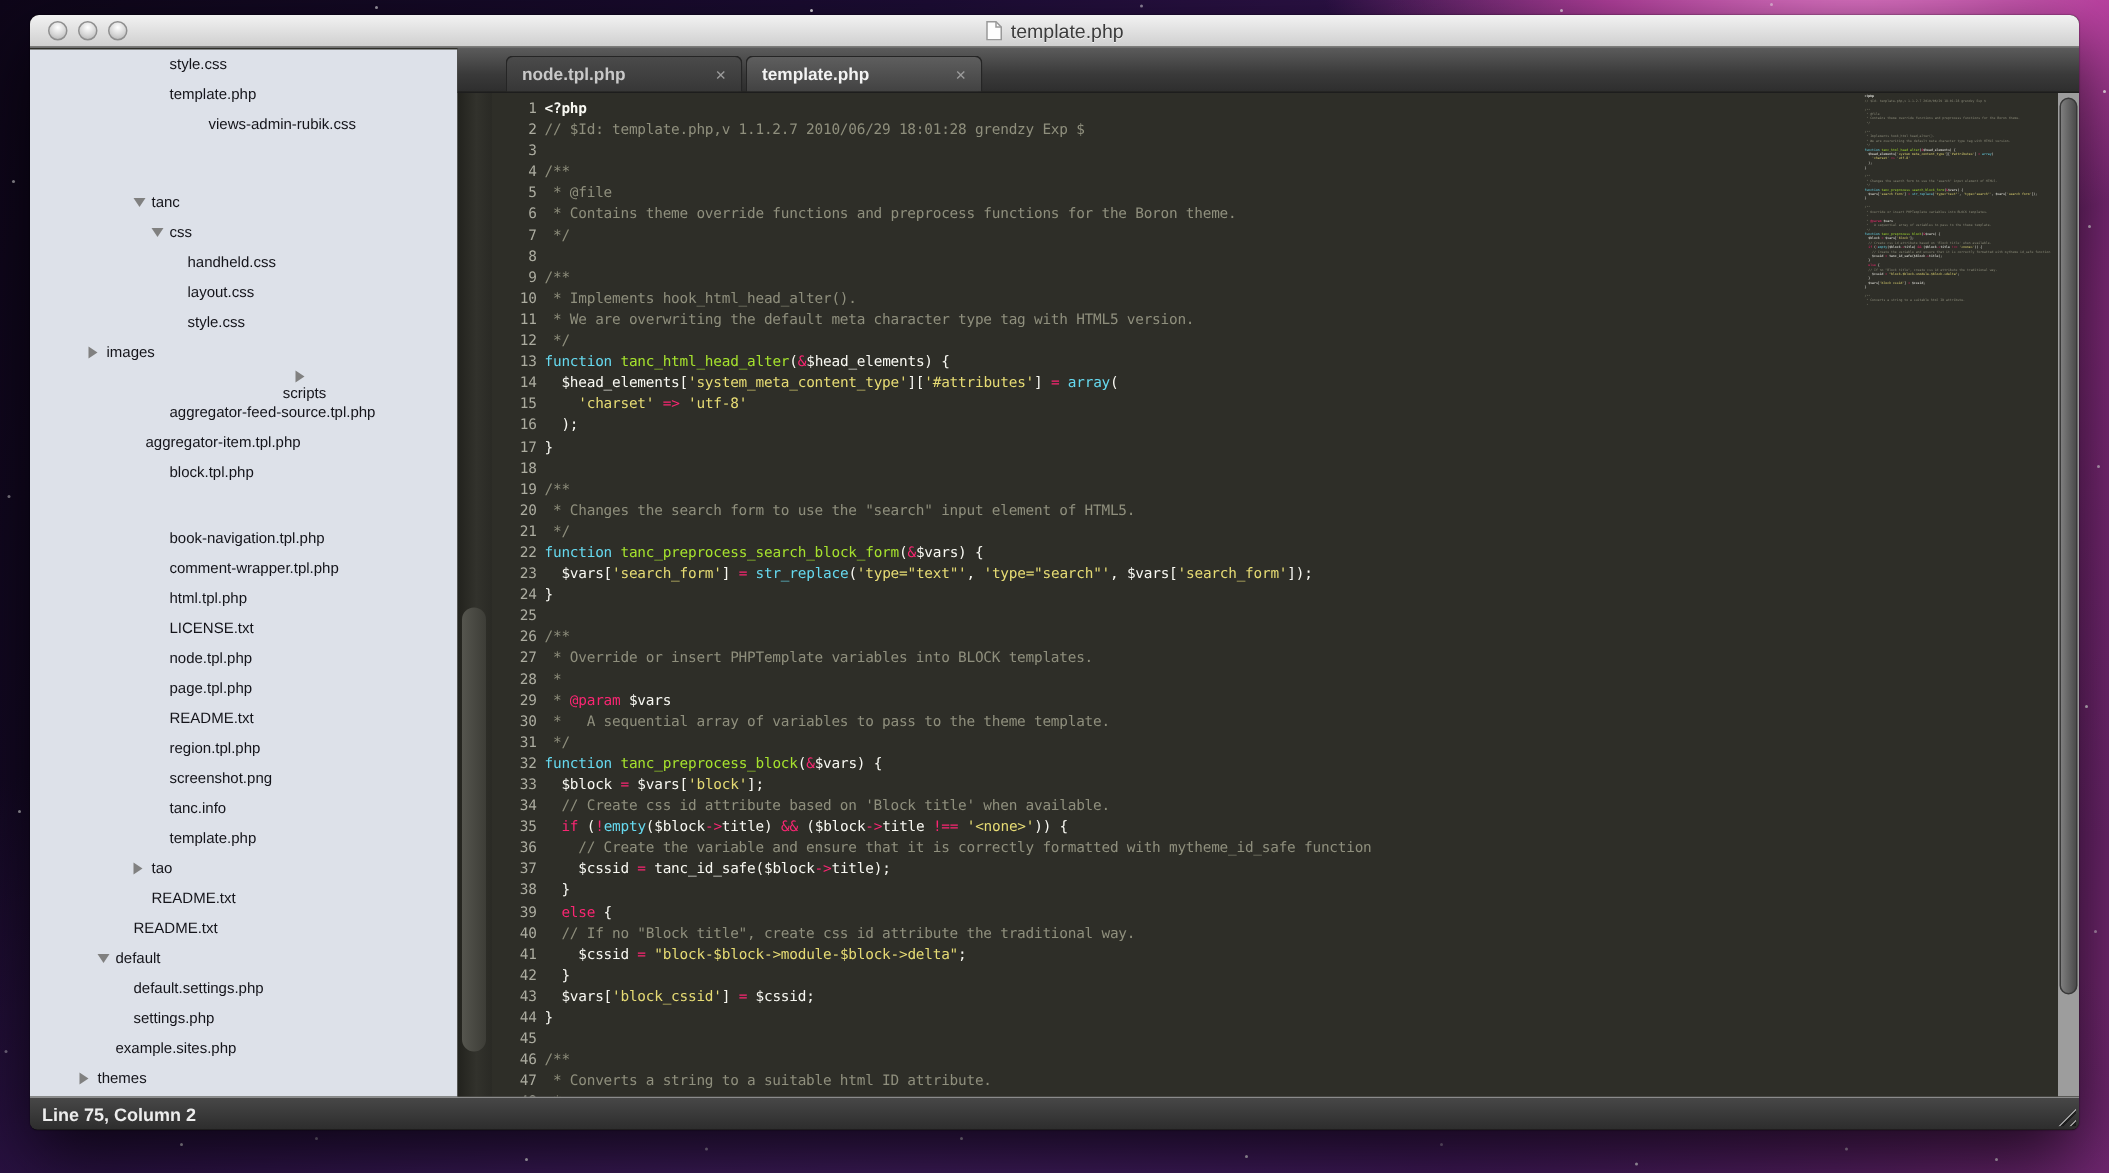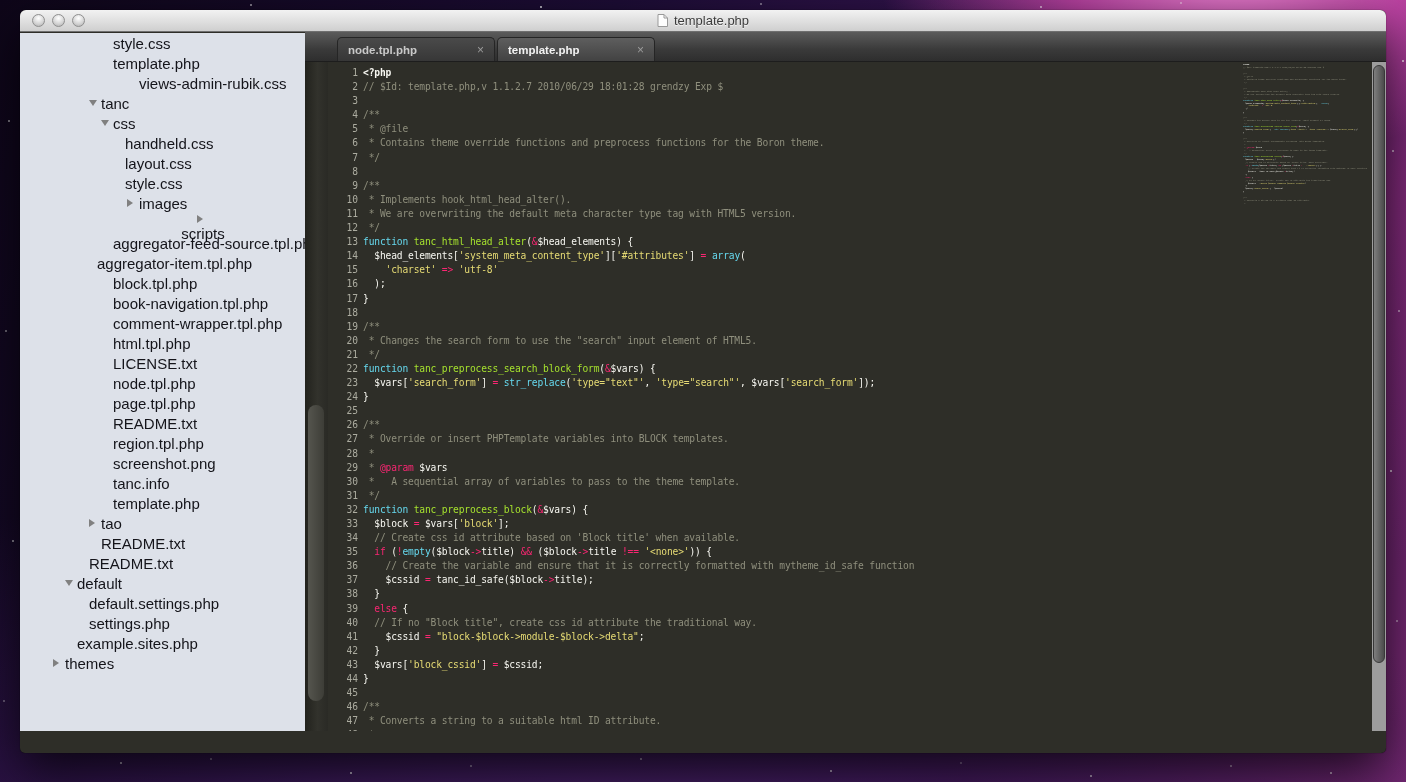--- a/index.html
+++ b/index.html
@@ -32,21 +32,21 @@
     box-shadow:0 18px 50px rgba(0,0,0,.75), 0 0 1px rgba(0,0,0,.9);background:#2e2e28}
   .titlebar{position:absolute;top:0;left:0;right:0;height:22px;border-radius:6px 6px 0 0;
     background:linear-gradient(#f2f2f2,#cfcfcf);border-bottom:1px solid #6f6f6f;box-sizing:border-box}
   .lights{position:absolute;left:12px;top:4px;display:flex;gap:7px}
   .light{width:13px;height:13px;border-radius:50%;box-sizing:border-box;border:1px solid #8f8f8f;
     background:radial-gradient(circle at 50% 30%,#ffffff,#d6d6d6 55%,#aeaeae)}
   .wtitle{display:flex;justify-content:center;align-items:center;gap:6px;height:100%;
     font-size:13px;color:#3c3c3c;text-shadow:0 1px 0 rgba(255,255,255,.7)}
   
   .sidebar{position:absolute;left:0;top:23px;width:285px;bottom:22px;background:#dde1e9;overflow:hidden}
-  .tree-row{height:20px;display:flex;align-items:center;font-size:15px;color:#14141a;white-space:nowrap;box-sizing:border-box}
+  .tree-row{height:20px;display:flex;align-items:center;font-size:10px;color:#14141a;white-space:nowrap;box-sizing:border-box}
   .tri-slot{width:12px;flex:0 0 12px;display:flex;align-items:center}
   .tri-open{width:0;height:0;border-left:4.5px solid transparent;border-right:4.5px solid transparent;border-top:6px solid #808080}
   .tri-closed{width:0;height:0;border-top:4.5px solid transparent;border-bottom:4.5px solid transparent;border-left:6px solid #808080}
   .sb-scroll{position:absolute;left:285px;top:23px;width:23px;bottom:22px;
     background:linear-gradient(90deg,#22221d,#32322c 55%,#2a2a25)}
   .sb-thumb{position:absolute;left:3px;width:16px;top:372px;height:296px;border-radius:8px;
     background:linear-gradient(90deg,#55554e,#3d3d37)}
   
   .tabbar{position:absolute;left:285px;top:22px;right:0;height:30px;box-sizing:border-box;
     background:linear-gradient(#5b5b5b,#3a3a3a 60%,#2e2e2e);border-bottom:1px solid #1d1d1d;
@@ -116,21 +116,21 @@
         <span>style.css</span>
       </div>
       <div class="tree-row" style="padding-left: 81px;">
         <span class="tri-slot"></span>
         <span>template.php</span>
       </div>
       <div class="tree-row" style="padding-left: 107px;">
         <span class="tri-slot"></span>
         <span>views-admin-rubik.css</span>
       </div>
-      <div class="tree-row" style="padding-left: 69px;">
+      <div class="tree-row" style="padding-left: 69px; margin-top: 32px;">
         <span class="tri-slot">
           <span class="tri-open"></span>
         </span>
         <span>tanc</span>
       </div>
       <div class="tree-row" style="padding-left: 81px;">
         <span class="tri-slot">
           <span class="tri-open"></span>
         </span>
         <span>css</span>
@@ -140,21 +140,21 @@
         <span>handheld.css</span>
       </div>
       <div class="tree-row" style="padding-left: 93px;">
         <span class="tri-slot"></span>
         <span>layout.css</span>
       </div>
       <div class="tree-row" style="padding-left: 93px;">
         <span class="tri-slot"></span>
         <span>style.css</span>
       </div>
-      <div class="tree-row" style="padding-left: 107px;">
+      <div class="tree-row" style="padding-left: 39px;">
         <span class="tri-slot">
           <span class="tri-closed"></span>
         </span>
         <span>images</span>
       </div>
       <div class="tree-row" style="padding-left: 81px; flex-direction: column;">
         <span class="tri-slot">
           <span class="tri-closed"></span>
         </span>
         <span>scripts</span>
@@ -164,21 +164,21 @@
         <span>aggregator-feed-source.tpl.php</span>
       </div>
       <div class="tree-row" style="padding-left: 38px; margin-left: 27px;">
         <span class="tri-slot"></span>
         <span>aggregator-item.tpl.php</span>
       </div>
       <div class="tree-row" style="padding-left: 81px;">
         <span class="tri-slot"></span>
         <span>block.tpl.php</span>
       </div>
-      <div class="tree-row" style="padding-left: 81px;">
+      <div class="tree-row" style="padding-left: 81px; margin-top: 24px;">
         <span class="tri-slot"></span>
         <span>book-navigation.tpl.php</span>
       </div>
       <div class="tree-row" style="padding-left: 81px;">
         <span class="tri-slot"></span>
         <span>comment-wrapper.tpl.php</span>
       </div>
       <div class="tree-row" style="padding-left: 81px;">
         <span class="tri-slot"></span>
         <span>html.tpl.php</span>
@@ -323,14 +323,18 @@
       </div>
     <div class="code"><div class="code-line"><span class="tk-p">&lt;?php</span></div><div class="code-line"><span class="tk-c">// $Id: template.php,v 1.1.2.7 2010/06/29 18:01:28 grendzy Exp $</span></div><div class="code-line">&nbsp;</div><div class="code-line"><span class="tk-c">/**</span></div><div class="code-line"><span class="tk-c"> * @file</span></div><div class="code-line"><span class="tk-c"> * Contains theme override functions and preprocess functions for the Boron theme.</span></div><div class="code-line"><span class="tk-c"> */</span></div><div class="code-line">&nbsp;</div><div class="code-line"><span class="tk-c">/**</span></div><div class="code-line"><span class="tk-c"> * Implements hook_html_head_alter().</span></div><div class="code-line"><span class="tk-c"> * We are overwriting the default meta character type tag with HTML5 version.</span></div><div class="code-line"><span class="tk-c"> */</span></div><div class="code-line"><span class="tk-f">function</span><span class="tk-w"> </span><span class="tk-n">tanc_html_head_alter</span><span class="tk-w">(</span><span class="tk-k">&amp;</span><span class="tk-w">$head_elements) {</span></div><div class="code-line"><span class="tk-w">  $head_elements[</span><span class="tk-s">'system_meta_content_type'</span><span class="tk-w">][</span><span class="tk-s">'#attributes'</span><span class="tk-w">] </span><span class="tk-k">=</span><span class="tk-w"> </span><span class="tk-f">array</span><span class="tk-w">(</span></div><div class="code-line"><span class="tk-w">    </span><span class="tk-s">'charset'</span><span class="tk-w"> </span><span class="tk-k">=&gt;</span><span class="tk-w"> </span><span class="tk-s">'utf-8'</span></div><div class="code-line"><span class="tk-w">  );</span></div><div class="code-line"><span class="tk-w">}</span></div><div class="code-line">&nbsp;</div><div class="code-line"><span class="tk-c">/**</span></div><div class="code-line"><span class="tk-c"> * Changes the search form to use the "search" input element of HTML5.</span></div><div class="code-line"><span class="tk-c"> */</span></div><div class="code-line"><span class="tk-f">function</span><span class="tk-w"> </span><span class="tk-n">tanc_preprocess_search_block_form</span><span class="tk-w">(</span><span class="tk-k">&amp;</span><span class="tk-w">$vars) {</span></div><div class="code-line"><span class="tk-w">  $vars[</span><span class="tk-s">'search_form'</span><span class="tk-w">] </span><span class="tk-k">=</span><span class="tk-w"> </span><span class="tk-f">str_replace</span><span class="tk-w">(</span><span class="tk-s">'type="text"'</span><span class="tk-w">, </span><span class="tk-s">'type="search"'</span><span class="tk-w">, $vars[</span><span class="tk-s">'search_form'</span><span class="tk-w">]);</span></div><div class="code-line"><span class="tk-w">}</span></div><div class="code-line">&nbsp;</div><div class="code-line"><span class="tk-c">/**</span></div><div class="code-line"><span class="tk-c"> * Override or insert PHPTemplate variables into BLOCK templates.</span></div><div class="code-line"><span class="tk-c"> *</span></div><div class="code-line"><span class="tk-c"> * </span><span class="tk-k">@param</span><span class="tk-w"> $vars</span></div><div class="code-line"><span class="tk-c"> *   A sequential array of variables to pass to the theme template.</span></div><div class="code-line"><span class="tk-c"> */</span></div><div class="code-line"><span class="tk-f">function</span><span class="tk-w"> </span><span class="tk-n">tanc_preprocess_block</span><span class="tk-w">(</span><span class="tk-k">&amp;</span><span class="tk-w">$vars) {</span></div><div class="code-line"><span class="tk-w">  $block </span><span class="tk-k">=</span><span class="tk-w"> $vars[</span><span class="tk-s">'block'</span><span class="tk-w">];</span></div><div class="code-line"><span class="tk-c">  // Create css id attribute based on 'Block title' when available.</span></div><div class="code-line"><span class="tk-w">  </span><span class="tk-k">if</span><span class="tk-w"> (</span><span class="tk-k">!</span><span class="tk-f">empty</span><span class="tk-w">($block</span><span class="tk-k">-&gt;</span><span class="tk-w">title) </span><span class="tk-k">&amp;&amp;</span><span class="tk-w"> ($block</span><span class="tk-k">-&gt;</span><span class="tk-w">title </span><span class="tk-k">!==</span><span class="tk-w"> </span><span class="tk-s">'&lt;none&gt;'</span><span class="tk-w">)) {</span></div><div class="code-line"><span class="tk-c">    // Create the variable and ensure that it is correctly formatted with mytheme_id_safe function</span></div><div class="code-line"><span class="tk-w">    $cssid </span><span class="tk-k">=</span><span class="tk-w"> tanc_id_safe($block</span><span class="tk-k">-&gt;</span><span class="tk-w">title);</span></div><div class="code-line"><span class="tk-w">  }</span></div><div class="code-line"><span class="tk-w">  </span><span class="tk-k">else</span><span class="tk-w"> {</span></div><div class="code-line"><span class="tk-c">  // If no "Block title", create css id attribute the traditional way.</span></div><div class="code-line"><span class="tk-w">    $cssid </span><span class="tk-k">=</span><span class="tk-w"> </span><span class="tk-s">"block-$block-&gt;module-$block-&gt;delta"</span><span class="tk-w">;</span></div><div class="code-line"><span class="tk-w">  }</span></div><div class="code-line"><span class="tk-w">  $vars[</span><span class="tk-s">'block_cssid'</span><span class="tk-w">] </span><span class="tk-k">=</span><span class="tk-w"> $cssid;</span></div><div class="code-line"><span class="tk-w">}</span></div><div class="code-line">&nbsp;</div><div class="code-line"><span class="tk-c">/**</span></div><div class="code-line"><span class="tk-c"> * Converts a string to a suitable html ID attribute.</span></div><div class="code-line"><span class="tk-c"> *</span></div></div>
     <div class="minimap">
       <div class="minimap-inner"><div class="code-line"><span class="tk-p">&lt;?php</span></div><div class="code-line"><span class="tk-c">// $Id: template.php,v 1.1.2.7 2010/06/29 18:01:28 grendzy Exp $</span></div><div class="code-line">&nbsp;</div><div class="code-line"><span class="tk-c">/**</span></div><div class="code-line"><span class="tk-c"> * @file</span></div><div class="code-line"><span class="tk-c"> * Contains theme override functions and preprocess functions for the Boron theme.</span></div><div class="code-line"><span class="tk-c"> */</span></div><div class="code-line">&nbsp;</div><div class="code-line"><span class="tk-c">/**</span></div><div class="code-line"><span class="tk-c"> * Implements hook_html_head_alter().</span></div><div class="code-line"><span class="tk-c"> * We are overwriting the default meta character type tag with HTML5 version.</span></div><div class="code-line"><span class="tk-c"> */</span></div><div class="code-line"><span class="tk-f">function</span><span class="tk-w"> </span><span class="tk-n">tanc_html_head_alter</span><span class="tk-w">(</span><span class="tk-k">&amp;</span><span class="tk-w">$head_elements) {</span></div><div class="code-line"><span class="tk-w">  $head_elements[</span><span class="tk-s">'system_meta_content_type'</span><span class="tk-w">][</span><span class="tk-s">'#attributes'</span><span class="tk-w">] </span><span class="tk-k">=</span><span class="tk-w"> </span><span class="tk-f">array</span><span class="tk-w">(</span></div><div class="code-line"><span class="tk-w">    </span><span class="tk-s">'charset'</span><span class="tk-w"> </span><span class="tk-k">=&gt;</span><span class="tk-w"> </span><span class="tk-s">'utf-8'</span></div><div class="code-line"><span class="tk-w">  );</span></div><div class="code-line"><span class="tk-w">}</span></div><div class="code-line">&nbsp;</div><div class="code-line"><span class="tk-c">/**</span></div><div class="code-line"><span class="tk-c"> * Changes the search form to use the "search" input element of HTML5.</span></div><div class="code-line"><span class="tk-c"> */</span></div><div class="code-line"><span class="tk-f">function</span><span class="tk-w"> </span><span class="tk-n">tanc_preprocess_search_block_form</span><span class="tk-w">(</span><span class="tk-k">&amp;</span><span class="tk-w">$vars) {</span></div><div class="code-line"><span class="tk-w">  $vars[</span><span class="tk-s">'search_form'</span><span class="tk-w">] </span><span class="tk-k">=</span><span class="tk-w"> </span><span class="tk-f">str_replace</span><span class="tk-w">(</span><span class="tk-s">'type="text"'</span><span class="tk-w">, </span><span class="tk-s">'type="search"'</span><span class="tk-w">, $vars[</span><span class="tk-s">'search_form'</span><span class="tk-w">]);</span></div><div class="code-line"><span class="tk-w">}</span></div><div class="code-line">&nbsp;</div><div class="code-line"><span class="tk-c">/**</span></div><div class="code-line"><span class="tk-c"> * Override or insert PHPTemplate variables into BLOCK templates.</span></div><div class="code-line"><span class="tk-c"> *</span></div><div class="code-line"><span class="tk-c"> * </span><span class="tk-k">@param</span><span class="tk-w"> $vars</span></div><div class="code-line"><span class="tk-c"> *   A sequential array of variables to pass to the theme template.</span></div><div class="code-line"><span class="tk-c"> */</span></div><div class="code-line"><span class="tk-f">function</span><span class="tk-w"> </span><span class="tk-n">tanc_preprocess_block</span><span class="tk-w">(</span><span class="tk-k">&amp;</span><span class="tk-w">$vars) {</span></div><div class="code-line"><span class="tk-w">  $block </span><span class="tk-k">=</span><span class="tk-w"> $vars[</span><span class="tk-s">'block'</span><span class="tk-w">];</span></div><div class="code-line"><span class="tk-c">  // Create css id attribute based on 'Block title' when available.</span></div><div class="code-line"><span class="tk-w">  </span><span class="tk-k">if</span><span class="tk-w"> (</span><span class="tk-k">!</span><span class="tk-f">empty</span><span class="tk-w">($block</span><span class="tk-k">-&gt;</span><span class="tk-w">title) </span><span class="tk-k">&amp;&amp;</span><span class="tk-w"> ($block</span><span class="tk-k">-&gt;</span><span class="tk-w">title </span><span class="tk-k">!==</span><span class="tk-w"> </span><span class="tk-s">'&lt;none&gt;'</span><span class="tk-w">)) {</span></div><div class="code-line"><span class="tk-c">    // Create the variable and ensure that it is correctly formatted with mytheme_id_safe function</span></div><div class="code-line"><span class="tk-w">    $cssid </span><span class="tk-k">=</span><span class="tk-w"> tanc_id_safe($block</span><span class="tk-k">-&gt;</span><span class="tk-w">title);</span></div><div class="code-line"><span class="tk-w">  }</span></div><div class="code-line"><span class="tk-w">  </span><span class="tk-k">else</span><span class="tk-w"> {</span></div><div class="code-line"><span class="tk-c">  // If no "Block title", create css id attribute the traditional way.</span></div><div class="code-line"><span class="tk-w">    $cssid </span><span class="tk-k">=</span><span class="tk-w"> </span><span class="tk-s">"block-$block-&gt;module-$block-&gt;delta"</span><span class="tk-w">;</span></div><div class="code-line"><span class="tk-w">  }</span></div><div class="code-line"><span class="tk-w">  $vars[</span><span class="tk-s">'block_cssid'</span><span class="tk-w">] </span><span class="tk-k">=</span><span class="tk-w"> $cssid;</span></div><div class="code-line"><span class="tk-w">}</span></div><div class="code-line">&nbsp;</div><div class="code-line"><span class="tk-c">/**</span></div><div class="code-line"><span class="tk-c"> * Converts a string to a suitable html ID attribute.</span></div><div class="code-line"><span class="tk-c"> *</span></div></div>
     </div>
     <div class="vscroll">
       <div class="vthumb"></div>
     </div>
   </div>
 
+  <div class="statusbar">
+    <span>Line 75, Column 2</span>
+    <div class="grip"></div>
+  </div>
 
 </div>
 
 </body></html>

